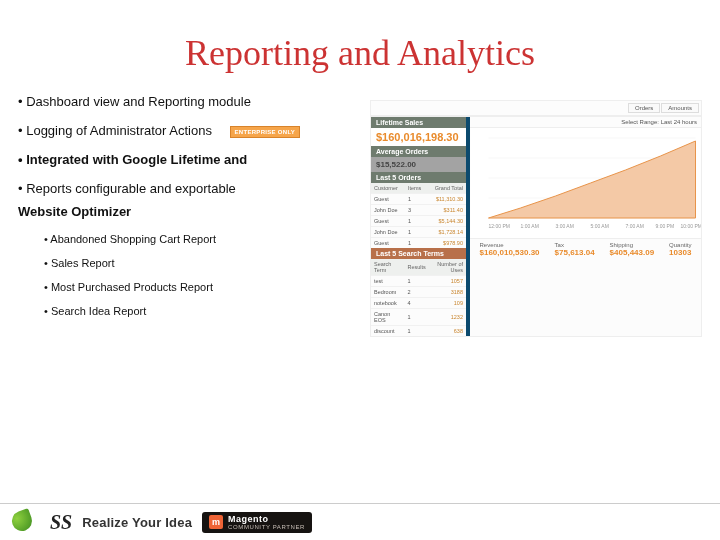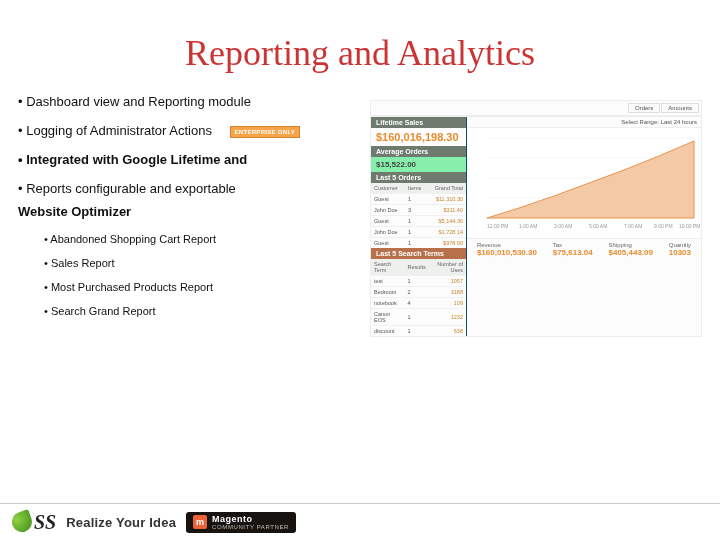--- a/index.html
+++ b/index.html
@@ -91,32 +91,32 @@
     font-weight: bold;
     padding: 3px 5px;
     background: #fff;
   }
   .dash-row2 {
     display: flex;
     border-top: 1px solid #eee;
   }
   .dash-col-left {
     width: 95px;
-    border-right: 1px solid #0c4a6e;
+    border-right: 4px solid #0c4a6e;
   }
   .dash-col-right {
     flex: 1;
     position: relative;
   }
   .dash-avg {
     color: #444;
     font-size: 8px;
     font-weight: bold;
     padding: 3px 5px;
-    background: #86efac;
+    background: #a3a3a3;
   }
   .dash-range {
     text-align: right;
     font-size: 6px;
     color: #555;
     padding: 2px 4px;
     border-bottom: 1px solid #eee;
   }
   .dash-table {
     width: 100%;
@@ -165,22 +165,21 @@
     justify-content: space-between;
     padding: 0 12px;
   }
   .footer-left {
     display: flex;
     align-items: center;
     gap: 10px;
   }
   .logo-oss {
     display: flex;
-    align-items: center;
-    gap: 2px;
+    gap: 18px;
   }
   .leaf {
     width: 20px; height: 20px;
     background: radial-gradient(circle at 30% 30%, #8fd13f, #3b8a1e);
     border-radius: 50% 10% 50% 50%;
     transform: rotate(-20deg);
   }
   .ss {
     font-family: Georgia, serif;
     font-style: italic;
@@ -230,21 +229,21 @@
     <p class="bullet">• <span>Dashboard view and Reporting module</span></p>
     <p class="bullet">• <span>Logging of Administrator Actions</span>
       <span class="badge">ENTERPRISE ONLY</span>
     </p>
     <p class="bullet bold">• <span>Integrated with Google Lifetime and</span></p>
     <p class="bullet">• <span>Reports configurable and exportable</span></p>
     <p class="bullet bold" style="margin-top:-6px;"><span>Website Optimizer</span></p>
     <p class="sub">• <span>Abandoned Shopping Cart Report</span></p>
     <p class="sub">• <span>Sales Report</span></p>
     <p class="sub">• <span>Most Purchased Products Report</span></p>
-    <p class="sub">• <span>Search Grand Report</span></p>
+    <p class="sub">• <span>Search Idea Report</span></p>
   </div>
 
   <div class="right">
     <div class="dash">
       <div class="dash-tabs">
         <div class="dash-tab">Orders</div>
         <div class="dash-tab">Amounts</div>
       </div>
       <div class="dash-row2">
         <div class="dash-col-left">

